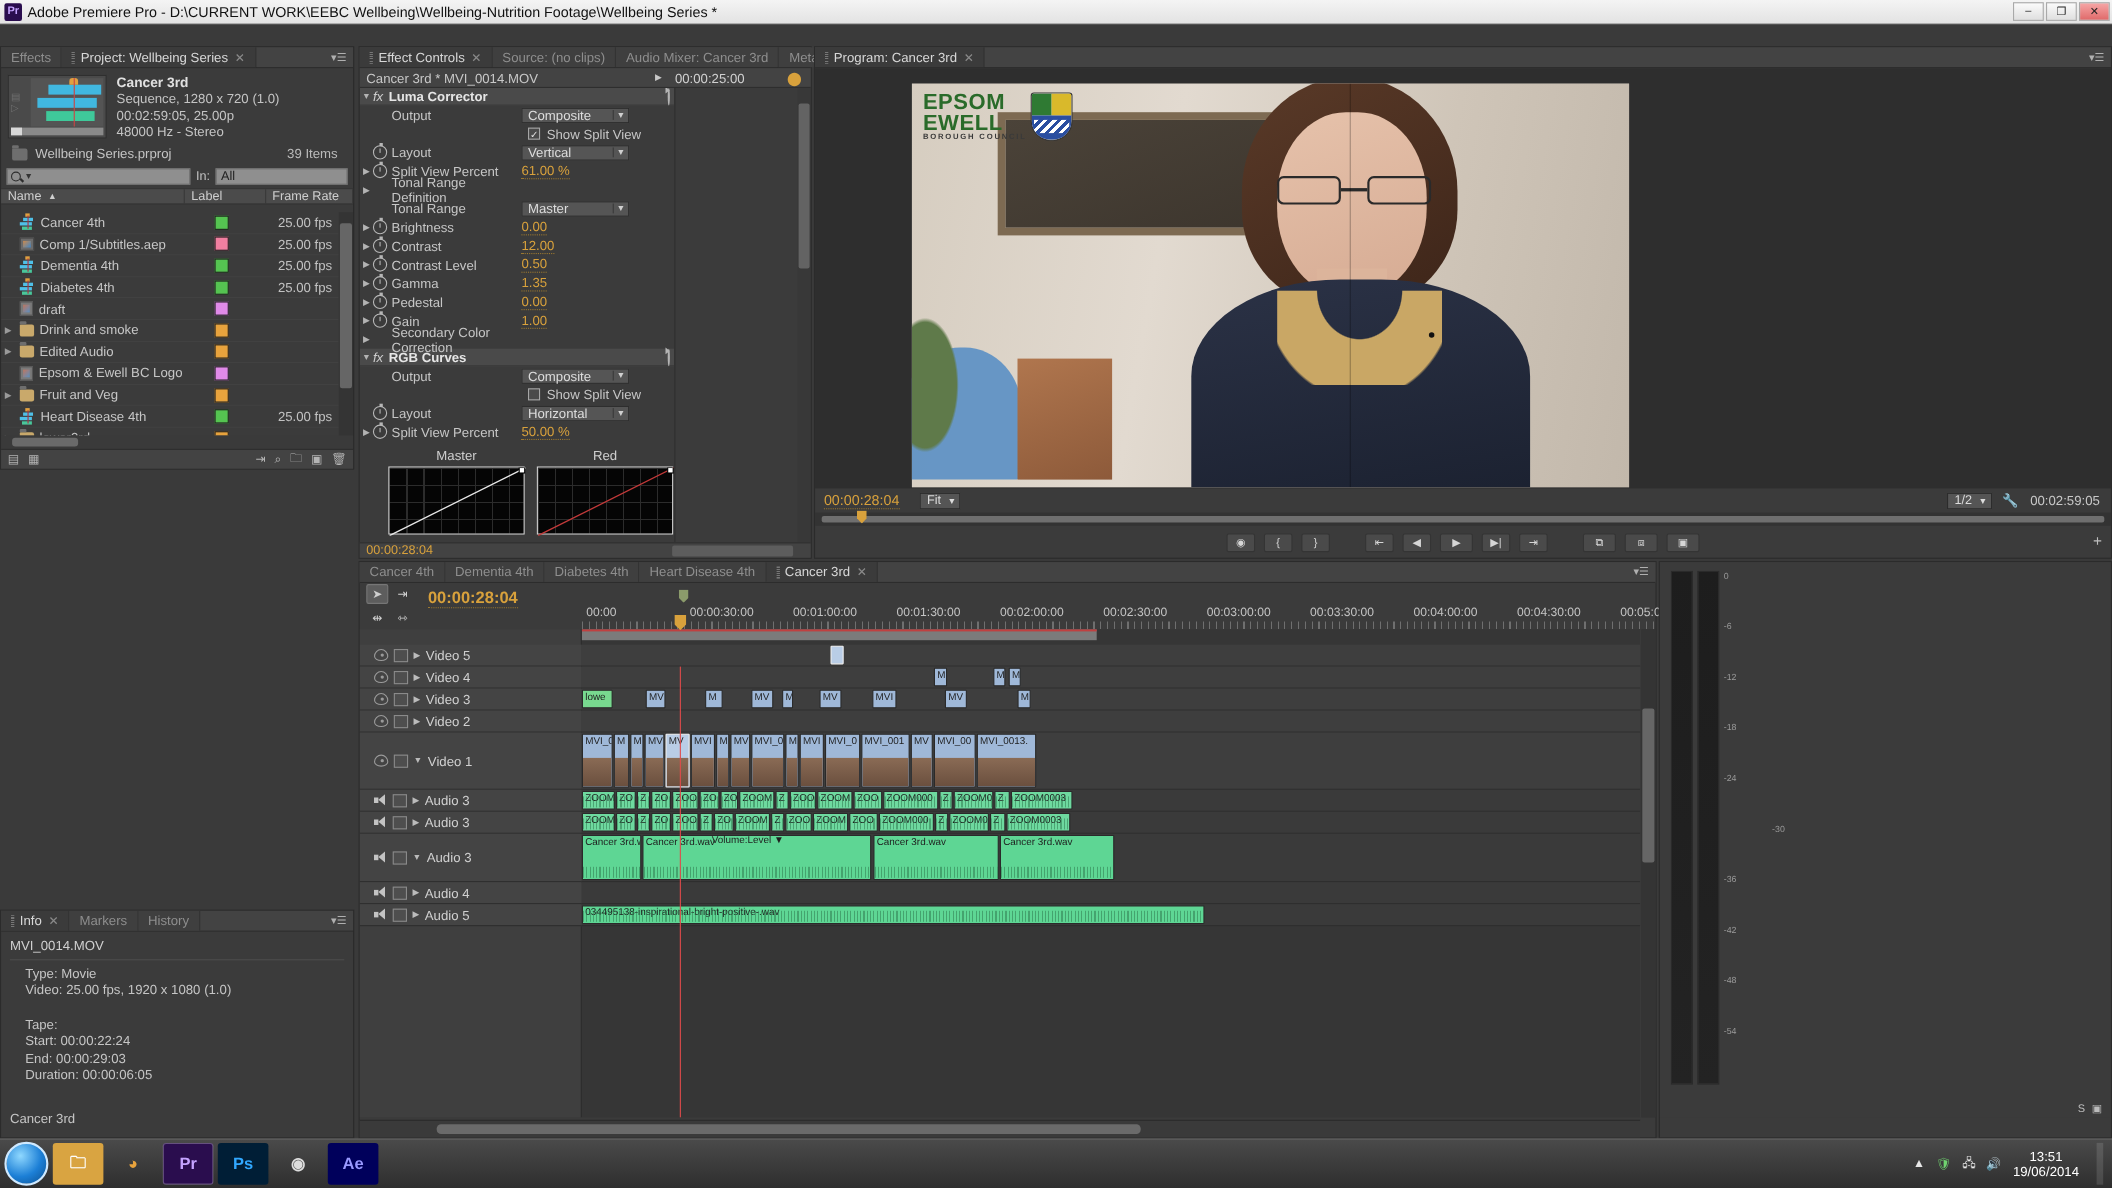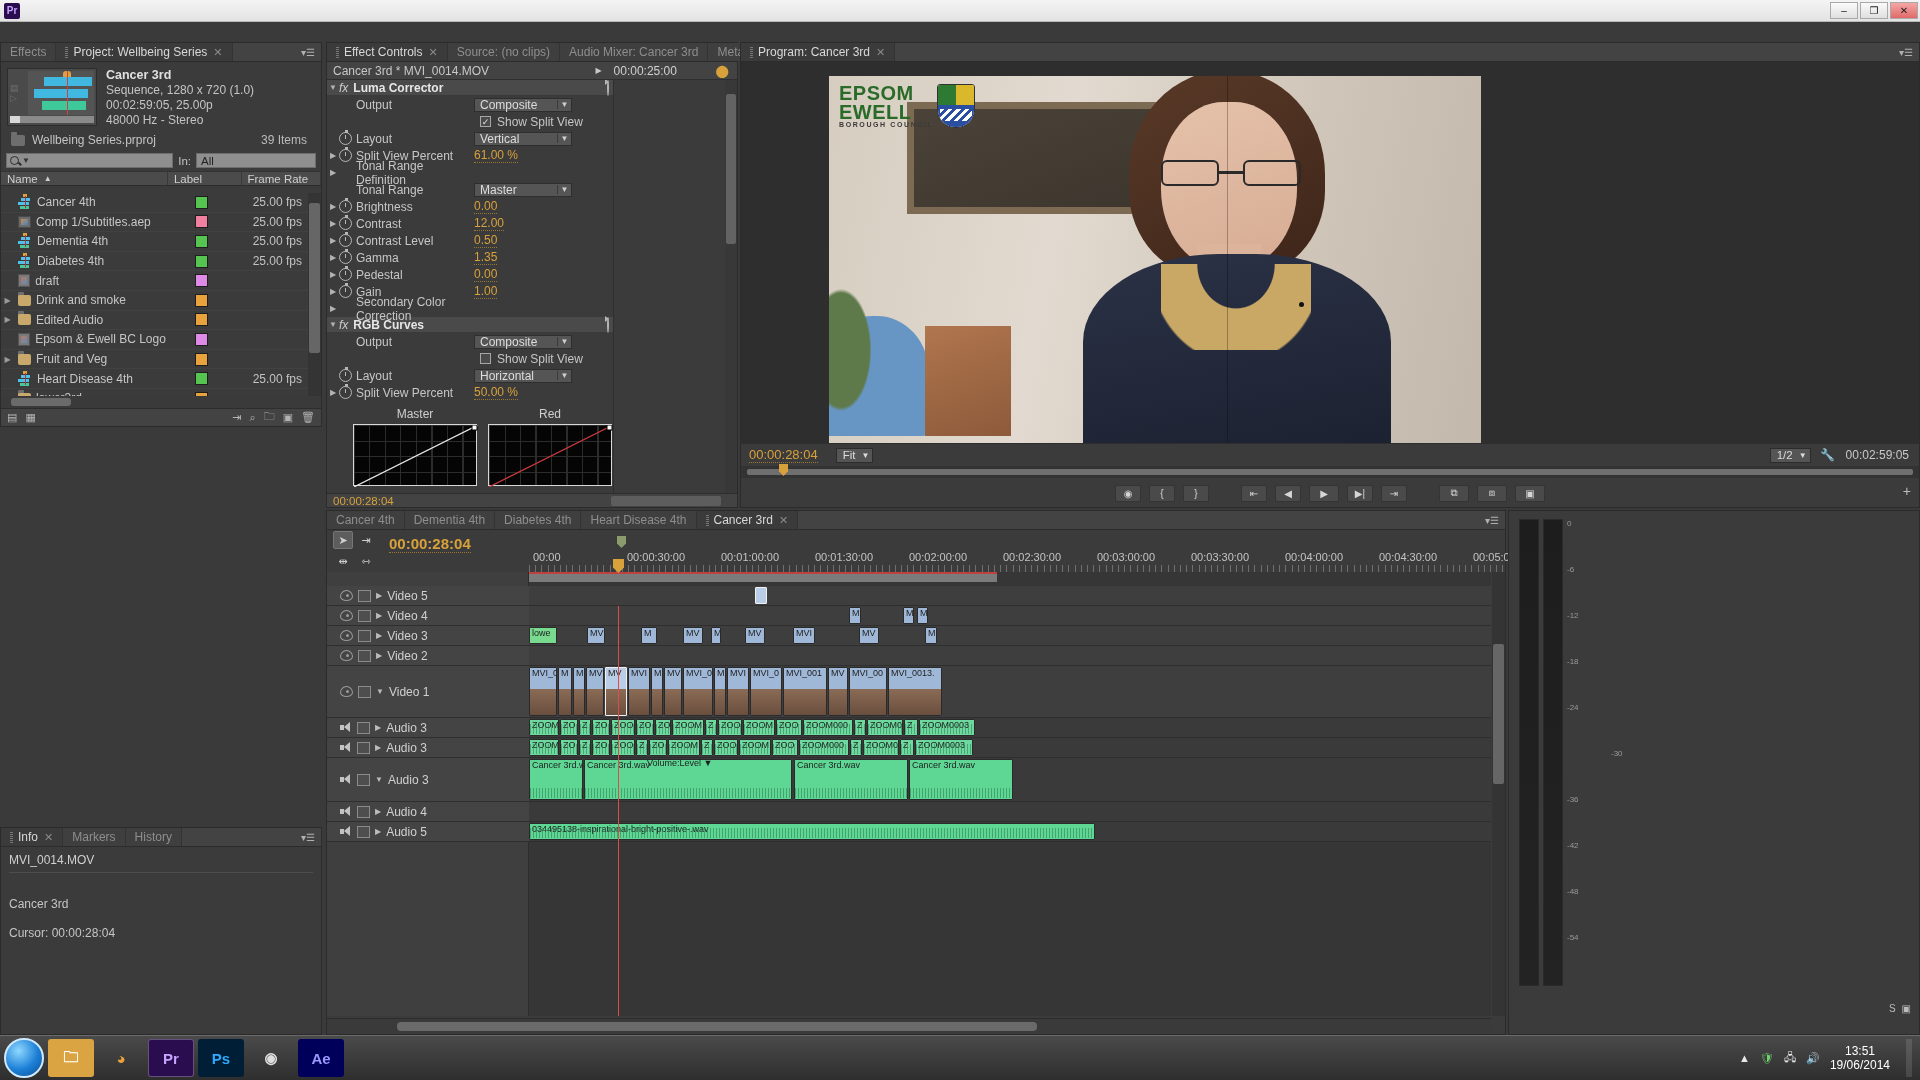--- a/index.html
+++ b/index.html
@@ -344,20 +344,21 @@
 
   .nw{white-space:nowrap;}
 </style>
 </head>
 <body>
 
 <div class="app">
 
   <div class="titlebar">
     <div class="pr-logo">Pr</div>
+    <div class="nw">Adobe Premiere Pro - D:\CURRENT WORK\EEBC Wellbeing\Wellbeing-Nutrition Footage\Wellbeing Series *</div>
     <div class="wintools">
       <div>–</div>
       <div>❐</div>
       <div class="close">✕</div>
     </div>
   </div>
 
 
   <div class="panel" id="projectPanel">
     <div class="tabbar" id="prjTabs">
@@ -576,20 +577,29 @@
           <span>Markers</span>
         </div>
         <div class="tab">
           <span>History</span>
         </div>
         <div class="panel-menu">▾☰</div>
       </div>
     <div class="info-body">
       <div class="hdr">MVI_0014.MOV</div>
       <div class="info-sep"></div>
+      <div id="infoLines">
+          <div style="padding-left: 14px; min-height: 15px;">Type: Movie</div>
+          <div style="padding-left: 14px; min-height: 15px;">Video: 25.00 fps, 1920 x 1080 (1.0)</div>
+          <div style="padding-left: 14px; min-height: 15px;"></div>
+          <div style="padding-left: 14px; min-height: 15px;">Tape:</div>
+          <div style="padding-left: 14px; min-height: 15px;">Start: 00:00:22:24</div>
+          <div style="padding-left: 14px; min-height: 15px;">End: 00:00:29:03</div>
+          <div style="padding-left: 14px; min-height: 15px;">Duration: 00:00:06:05</div>
+        </div>
       <div style="margin-top:24px;">Cancer 3rd</div>
       <div style="margin-top:14px;">
         <span>Cursor:</span>
         <span>00:00:28:04</span>
       </div>
     </div>
   </div>
 
   <div class="panel" id="ecPanel">
     <div class="tabbar" id="ecTabs">

